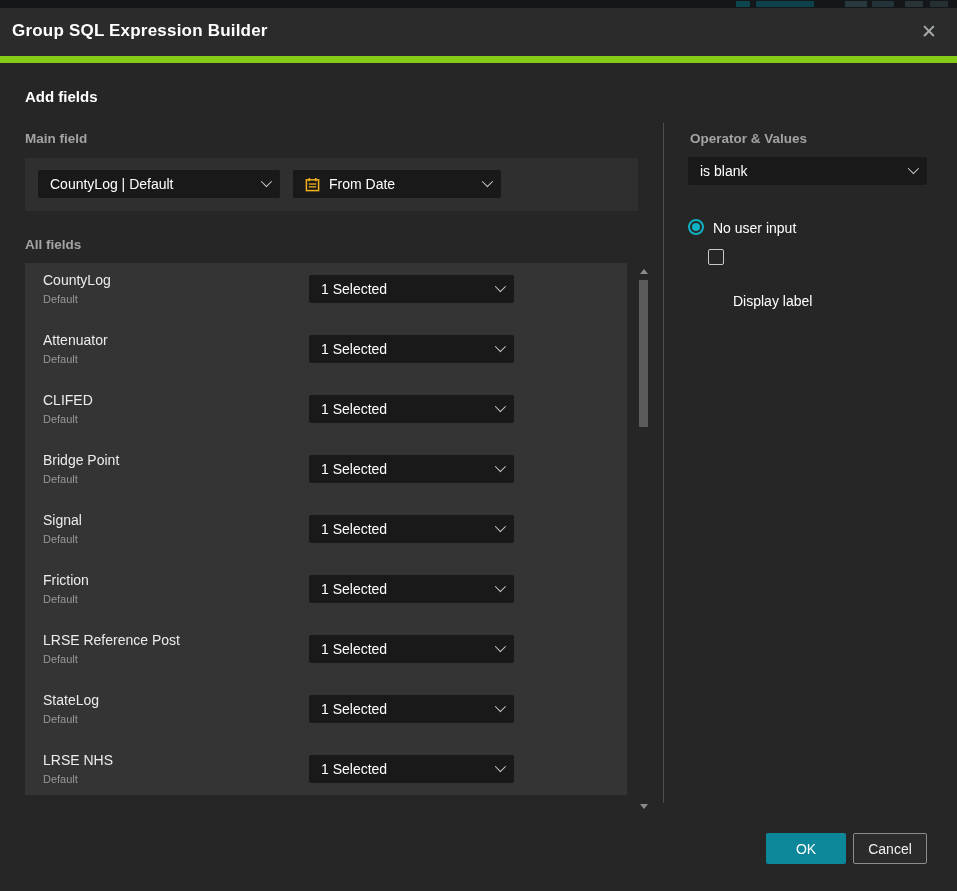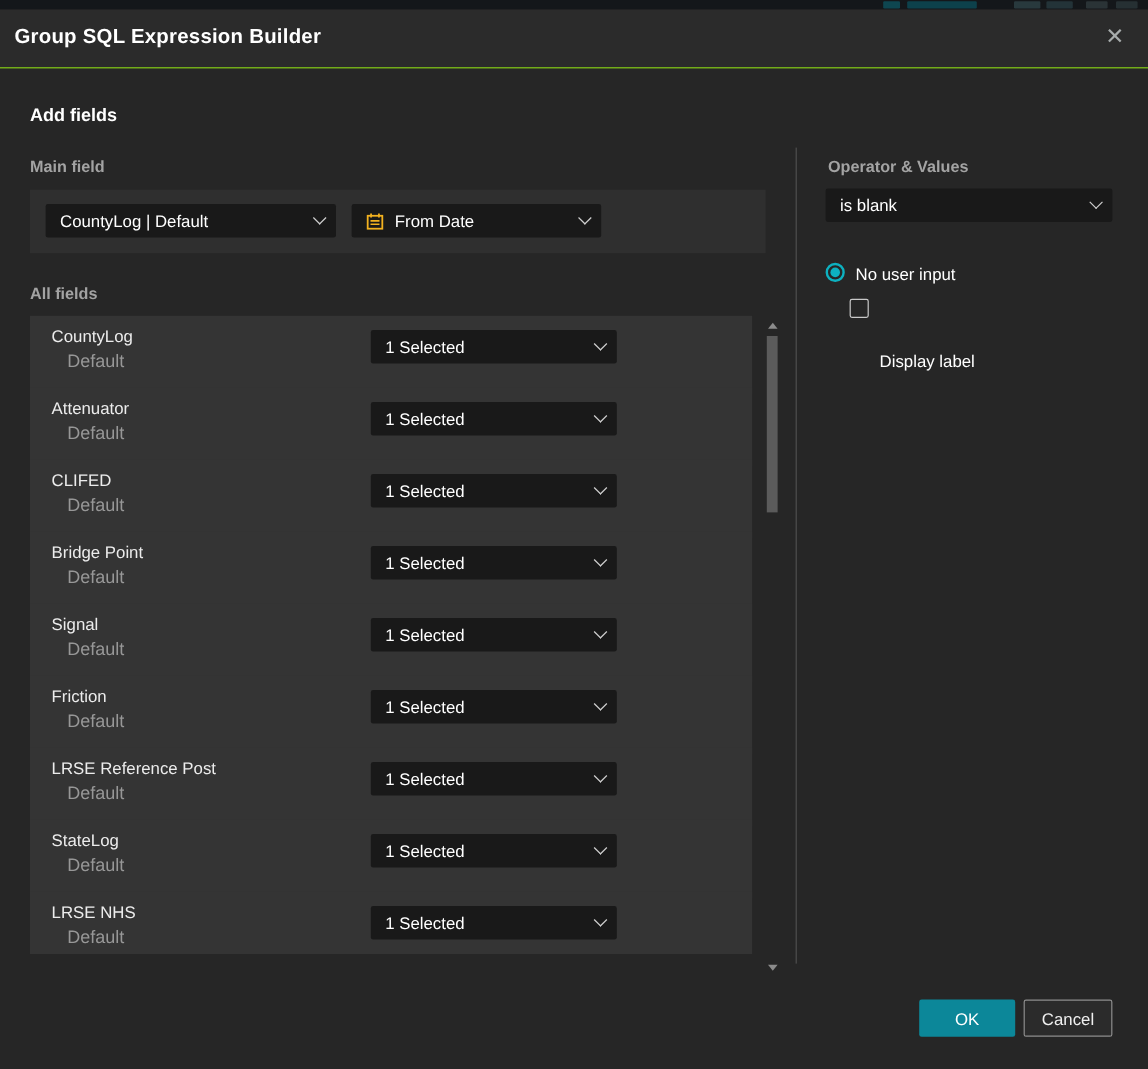--- a/index.html
+++ b/index.html
@@ -6,41 +6,41 @@
     font-family:"Liberation Sans", sans-serif;-webkit-font-smoothing:antialiased;}
   .stage{position:relative;width:957px;height:891px;}
 
   
   .backdrop-strip{position:absolute;left:0;top:0;width:957px;height:8px;background:#14171a;overflow:hidden;}
   .bd-hint{position:absolute;top:1px;height:6px;border-radius:1px;}
 
   
   .modal{position:absolute;left:0;top:8px;width:957px;height:883px;background:#262626;}
   .titlebar{position:absolute;left:0;top:0;width:957px;height:48px;background:#2b2b2b;
-    border-bottom:1px solid #84cc16;}
+    border-bottom:7px solid #84cc16;}
   .title{position:absolute;left:12px;top:13px;font-size:17px;font-weight:700;color:#ffffff;letter-spacing:.2px;}
   .close-btn{position:absolute;right:14px;top:9px;width:28px;height:28px;display:flex;align-items:center;
     justify-content:center;color:#a7acac;font-size:19px;cursor:pointer;}
 
   .section-title{position:absolute;font-size:15px;font-weight:700;color:#ffffff;}
   .sub-label{position:absolute;font-size:13.5px;font-weight:700;color:#a3a3a3;text-align:right;}
 
   .panel{position:absolute;left:25px;top:150px;width:613px;height:53px;background:#2f2f2f;}
 
   .dropdown{position:absolute;height:28px;background:#191919;border-radius:2px;display:flex;
     align-items:center;color:#ffffff;font-size:14px;cursor:pointer;box-sizing:border-box;padding:0 26px 0 12px;}
   .dropdown .chev{position:absolute;right:11px;top:50%;margin-top:-5px;width:7px;height:7px;
     border-right:1.5px solid #cfcfcf;border-bottom:1.5px solid #cfcfcf;transform:rotate(45deg) translateY(-2px);}
   .cal-icon{width:15px;height:15px;margin-right:9px;flex:0 0 auto;}
 
   
   .field-list{position:absolute;left:25px;top:255px;width:602px;height:532px;overflow:hidden;}
   .field-row{position:absolute;left:0;width:602px;height:65px;background:#343434;}
   .fr-name{position:absolute;left:18px;top:9px;font-size:14px;color:#ececec;}
-  .fr-sub{position:absolute;left:31px;top:30px;font-size:15px;color:#979797;}
+  .fr-sub{position:absolute;left:18px;top:30px;font-size:11px;color:#979797;}
   .fr-dd{left:284px;top:12px;width:205px;}
 
   
   .scrollbar{position:absolute;left:638px;top:255px;width:12px;height:550px;}
   .sb-up{position:absolute;left:2px;top:6px;width:0;height:0;border-left:4px solid transparent;
     border-right:4px solid transparent;border-bottom:5px solid #8b8b8b;cursor:pointer;}
   .sb-thumb{position:absolute;left:1px;top:17px;width:9px;height:147px;background:#5b5b5b;cursor:pointer;}
   .sb-down{position:absolute;left:2px;bottom:4px;width:0;height:0;border-left:4px solid transparent;
     border-right:4px solid transparent;border-top:5px solid #8b8b8b;cursor:pointer;}
 

